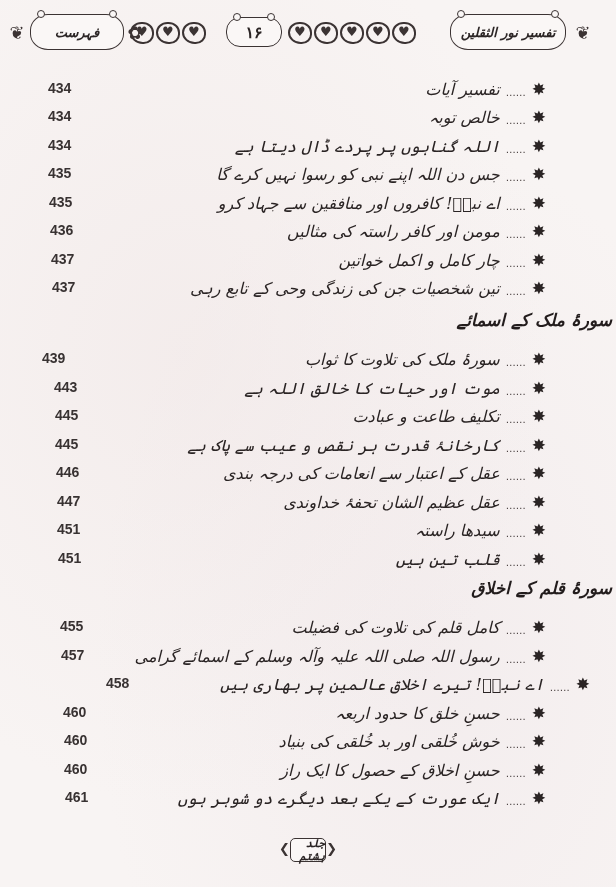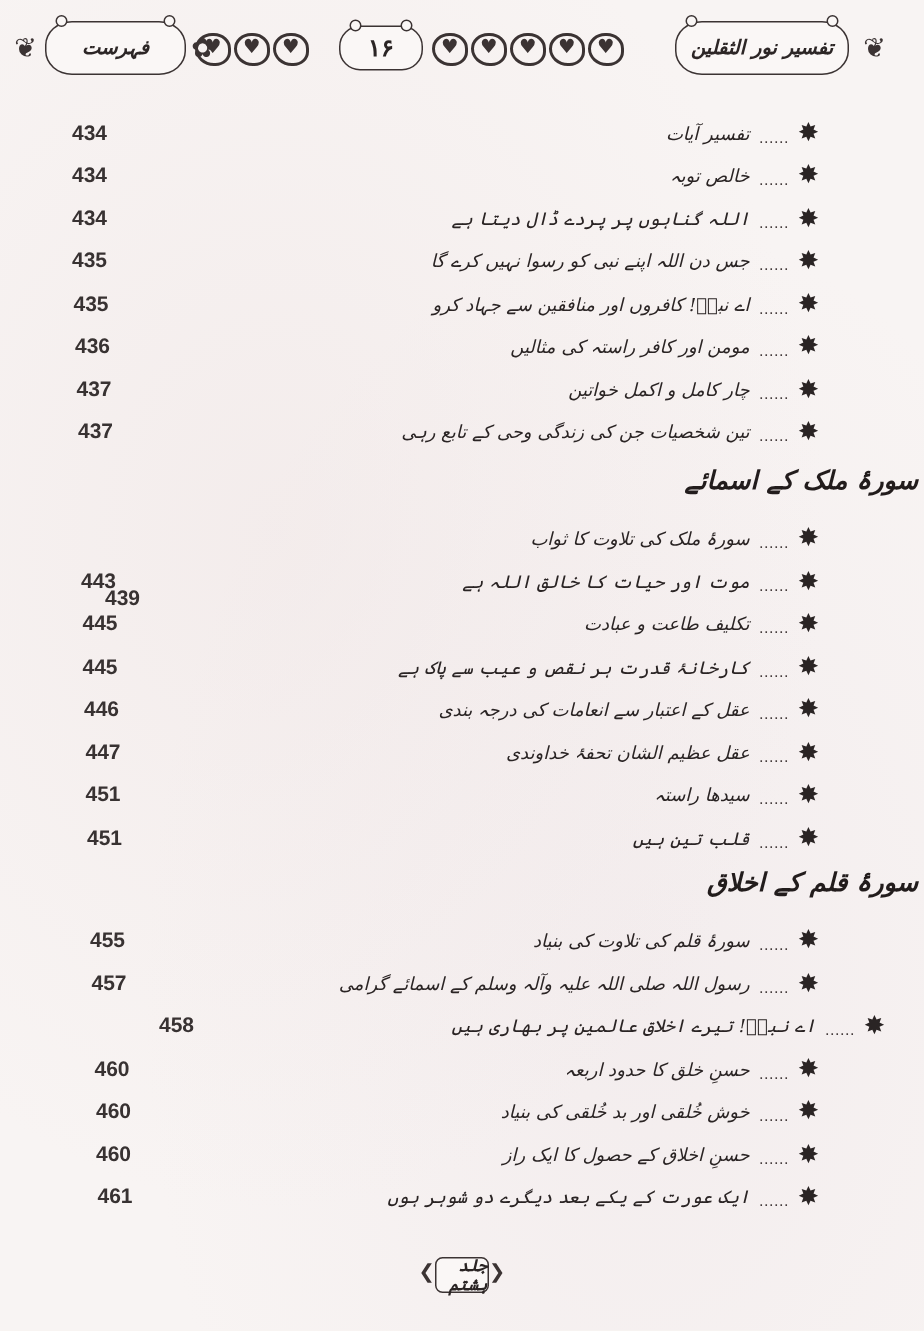--- a/index.html
+++ b/index.html
@@ -63,21 +63,21 @@
       font-size: 14px; color: #383232; top: 4px;
     }
     .entry {
       position: absolute; right: 70px; top: 0; height: 26px;
       display: flex; flex-direction: row-reverse; align-items: center; gap: 6px;
       direction: ltr;
     }
     .star { font-size: 17px; color: #2a2424; line-height: 1; }
     .dots { font-size: 10px; letter-spacing: 0px; color: #443b3b; margin-top: 6px; }
     .title {
-      direction: rtl; font-family: "DejaVu Serif", serif; font-size: 12px;
+      direction: rtl; font-family: "DejaVu Serif", serif; font-size: 16px;
       font-style: italic; color: #2a2424; white-space: nowrap;
     }
     .section {
       position: absolute; right: 4px; height: 30px;
       direction: rtl; font-family: "DejaVu Serif", serif; font-weight: bold; font-size: 17px;
       font-style: italic; color: #221c1c; white-space: nowrap;
     }
     
     .footer {
       position: absolute; left: 290px; top: 838px; width: 36px; height: 24px;
@@ -184,21 +184,21 @@
     <div class="entry">
       <span class="star">✸</span>
       <span class="dots">……</span>
       <span class="title">تین شخصیات جن کی زندگی وحی کے تابع رہی</span>
     </div>
   </div>
 
   <div class="section" style="top:310px;">سورۂ ملک کے اسمائے</div>
 
   <div class="row" style="top:346px;">
-    <span class="num" style="left:70px;margin-top:40px;">439</span>
+    <span class="num" style="left:42px;">439</span>
     <div class="entry">
       <span class="star">✸</span>
       <span class="dots">……</span>
       <span class="title">سورۂ ملک کی تلاوت کا ثواب</span>
     </div>
   </div>
   <div class="row" style="top:375px;">
     <span class="num" style="left:54px;">443</span>
     <div class="entry">
       <span class="star">✸</span>
@@ -255,21 +255,21 @@
     </div>
   </div>
 
   <div class="section" style="top:578px;">سورۂ قلم کے اخلاق</div>
 
   <div class="row" style="top:614px;">
     <span class="num" style="left:60px;">455</span>
     <div class="entry">
       <span class="star">✸</span>
       <span class="dots">……</span>
-      <span class="title">سورۂ قلم کی تلاوت کی بنیاد</span>
+      <span class="title">کامل قلم کی تلاوت کی فضیلت</span>
     </div>
   </div>
   <div class="row" style="top:643px;">
     <span class="num" style="left:61px;">457</span>
     <div class="entry">
       <span class="star">✸</span>
       <span class="dots">……</span>
       <span class="title">رسول اللہ صلی اللہ علیہ وآلہ وسلم کے اسمائے گرامی</span>
     </div>
   </div>

